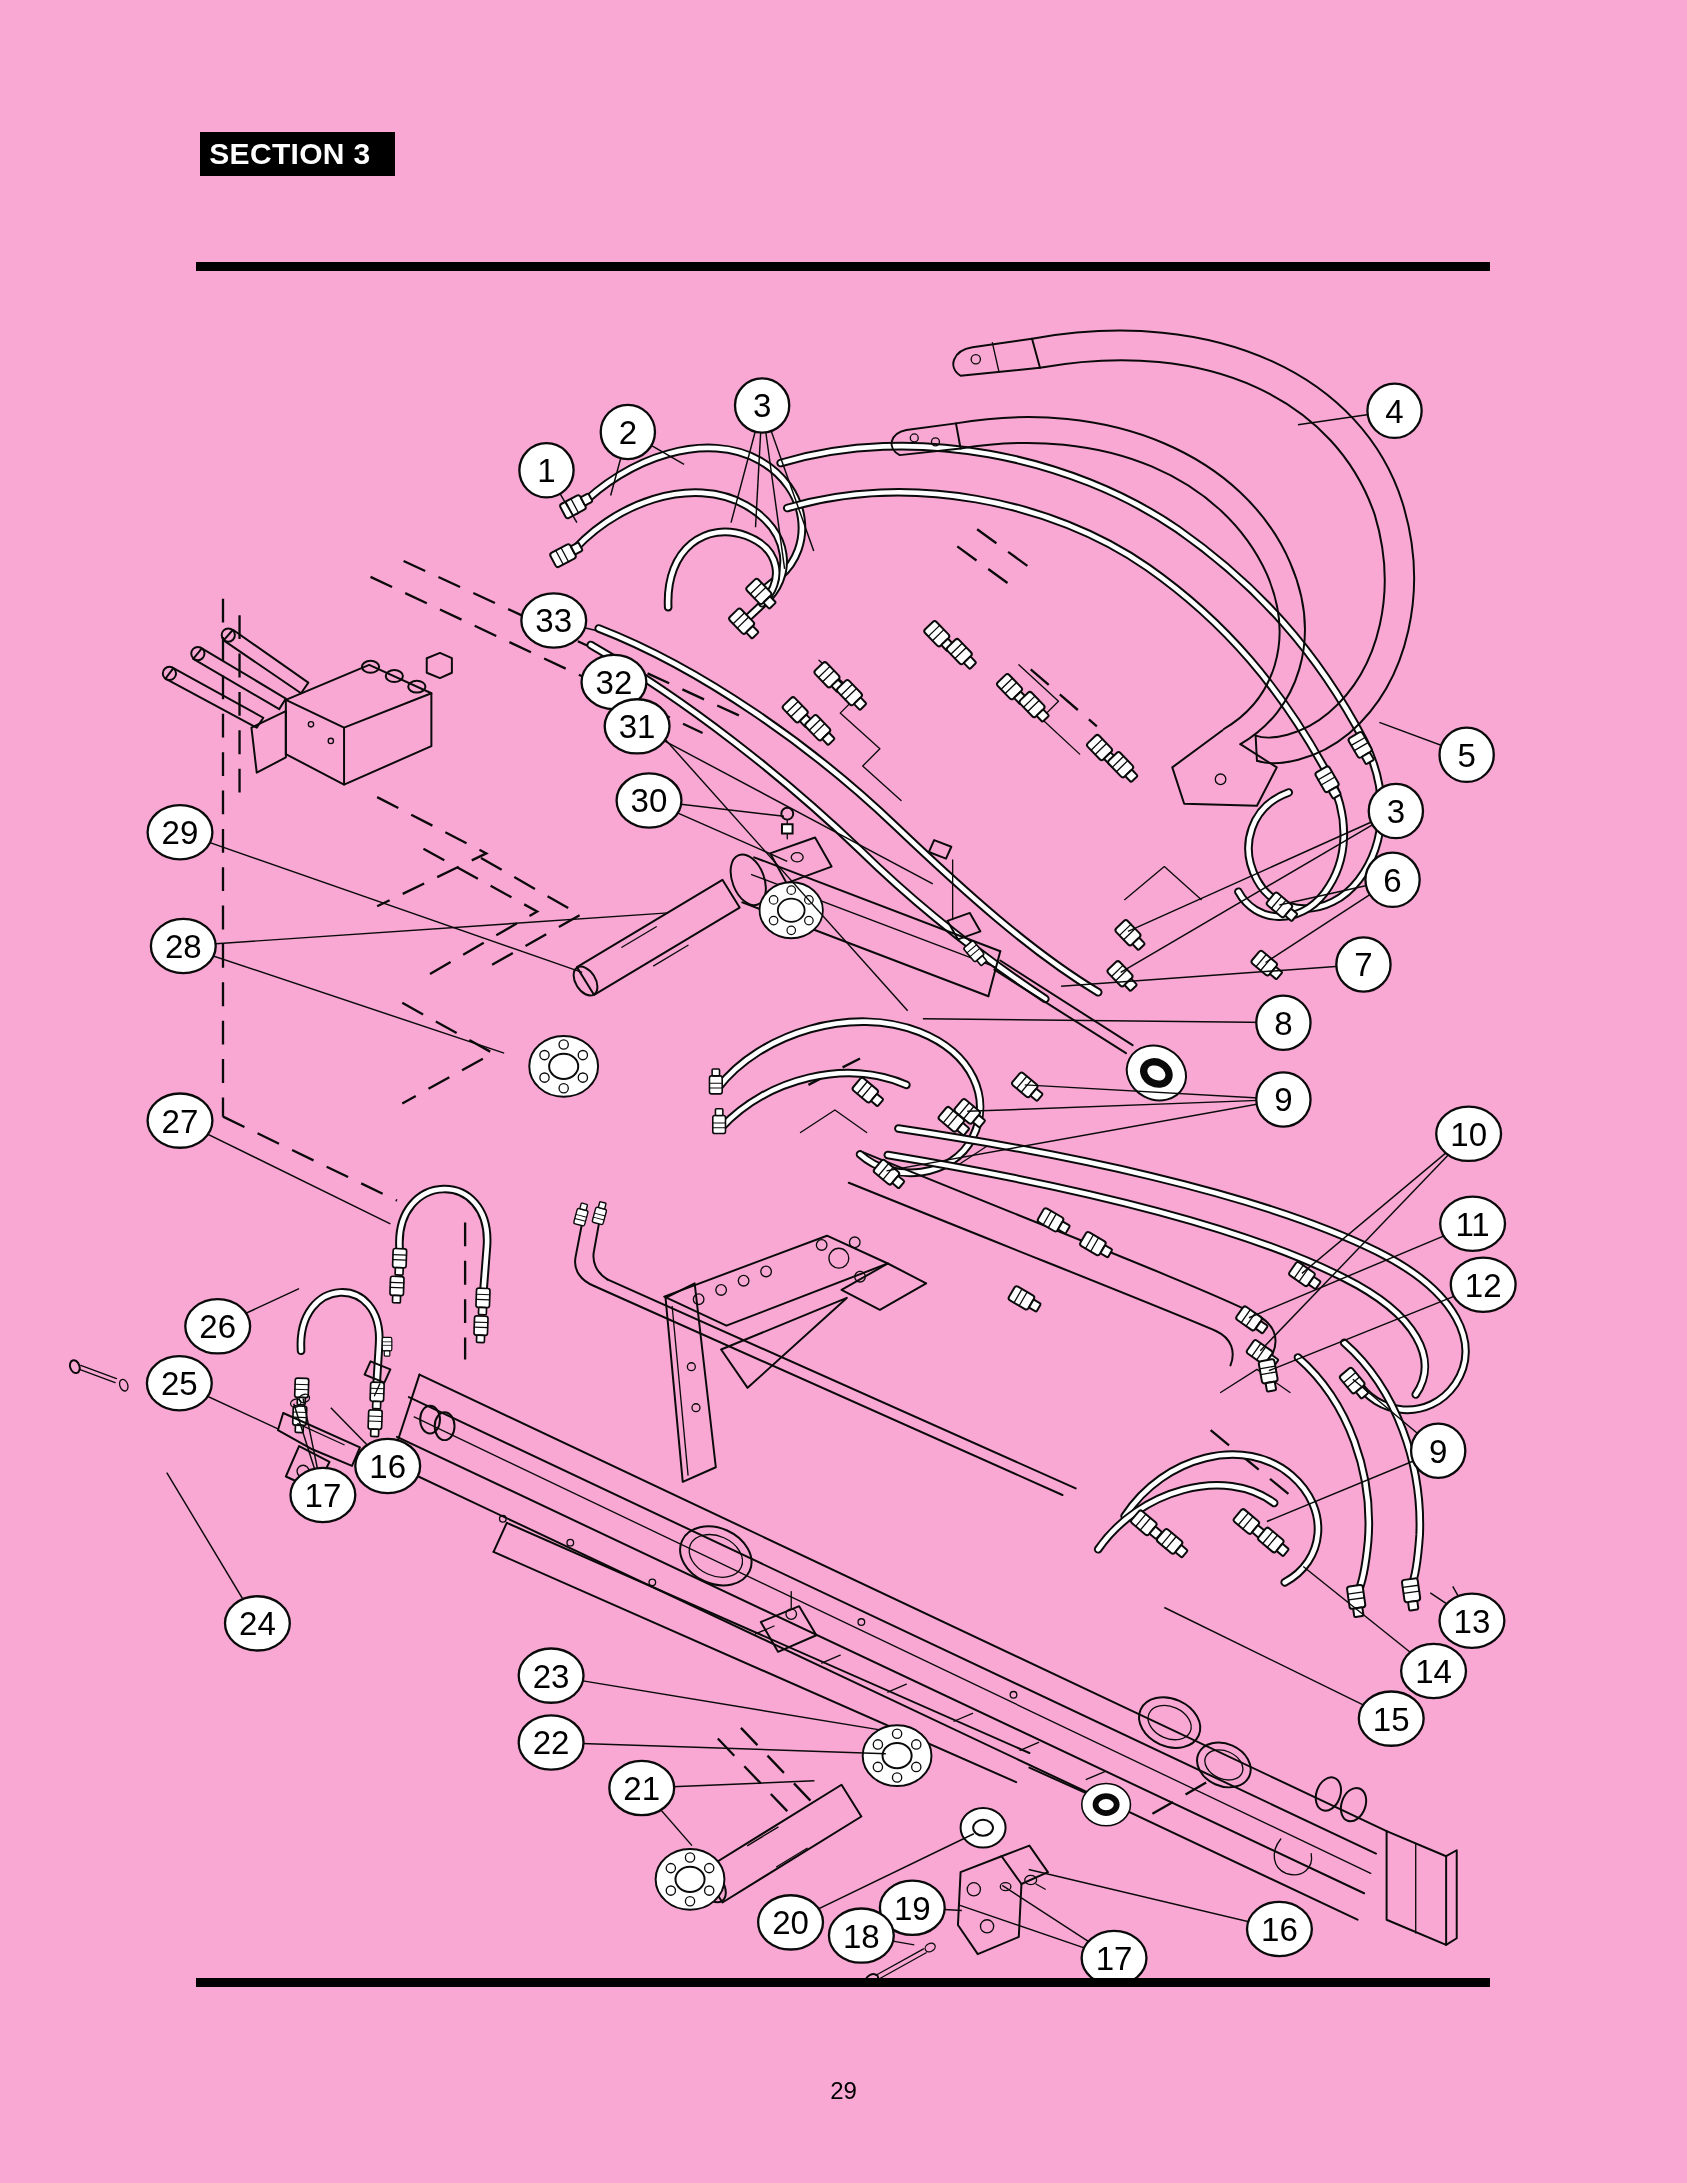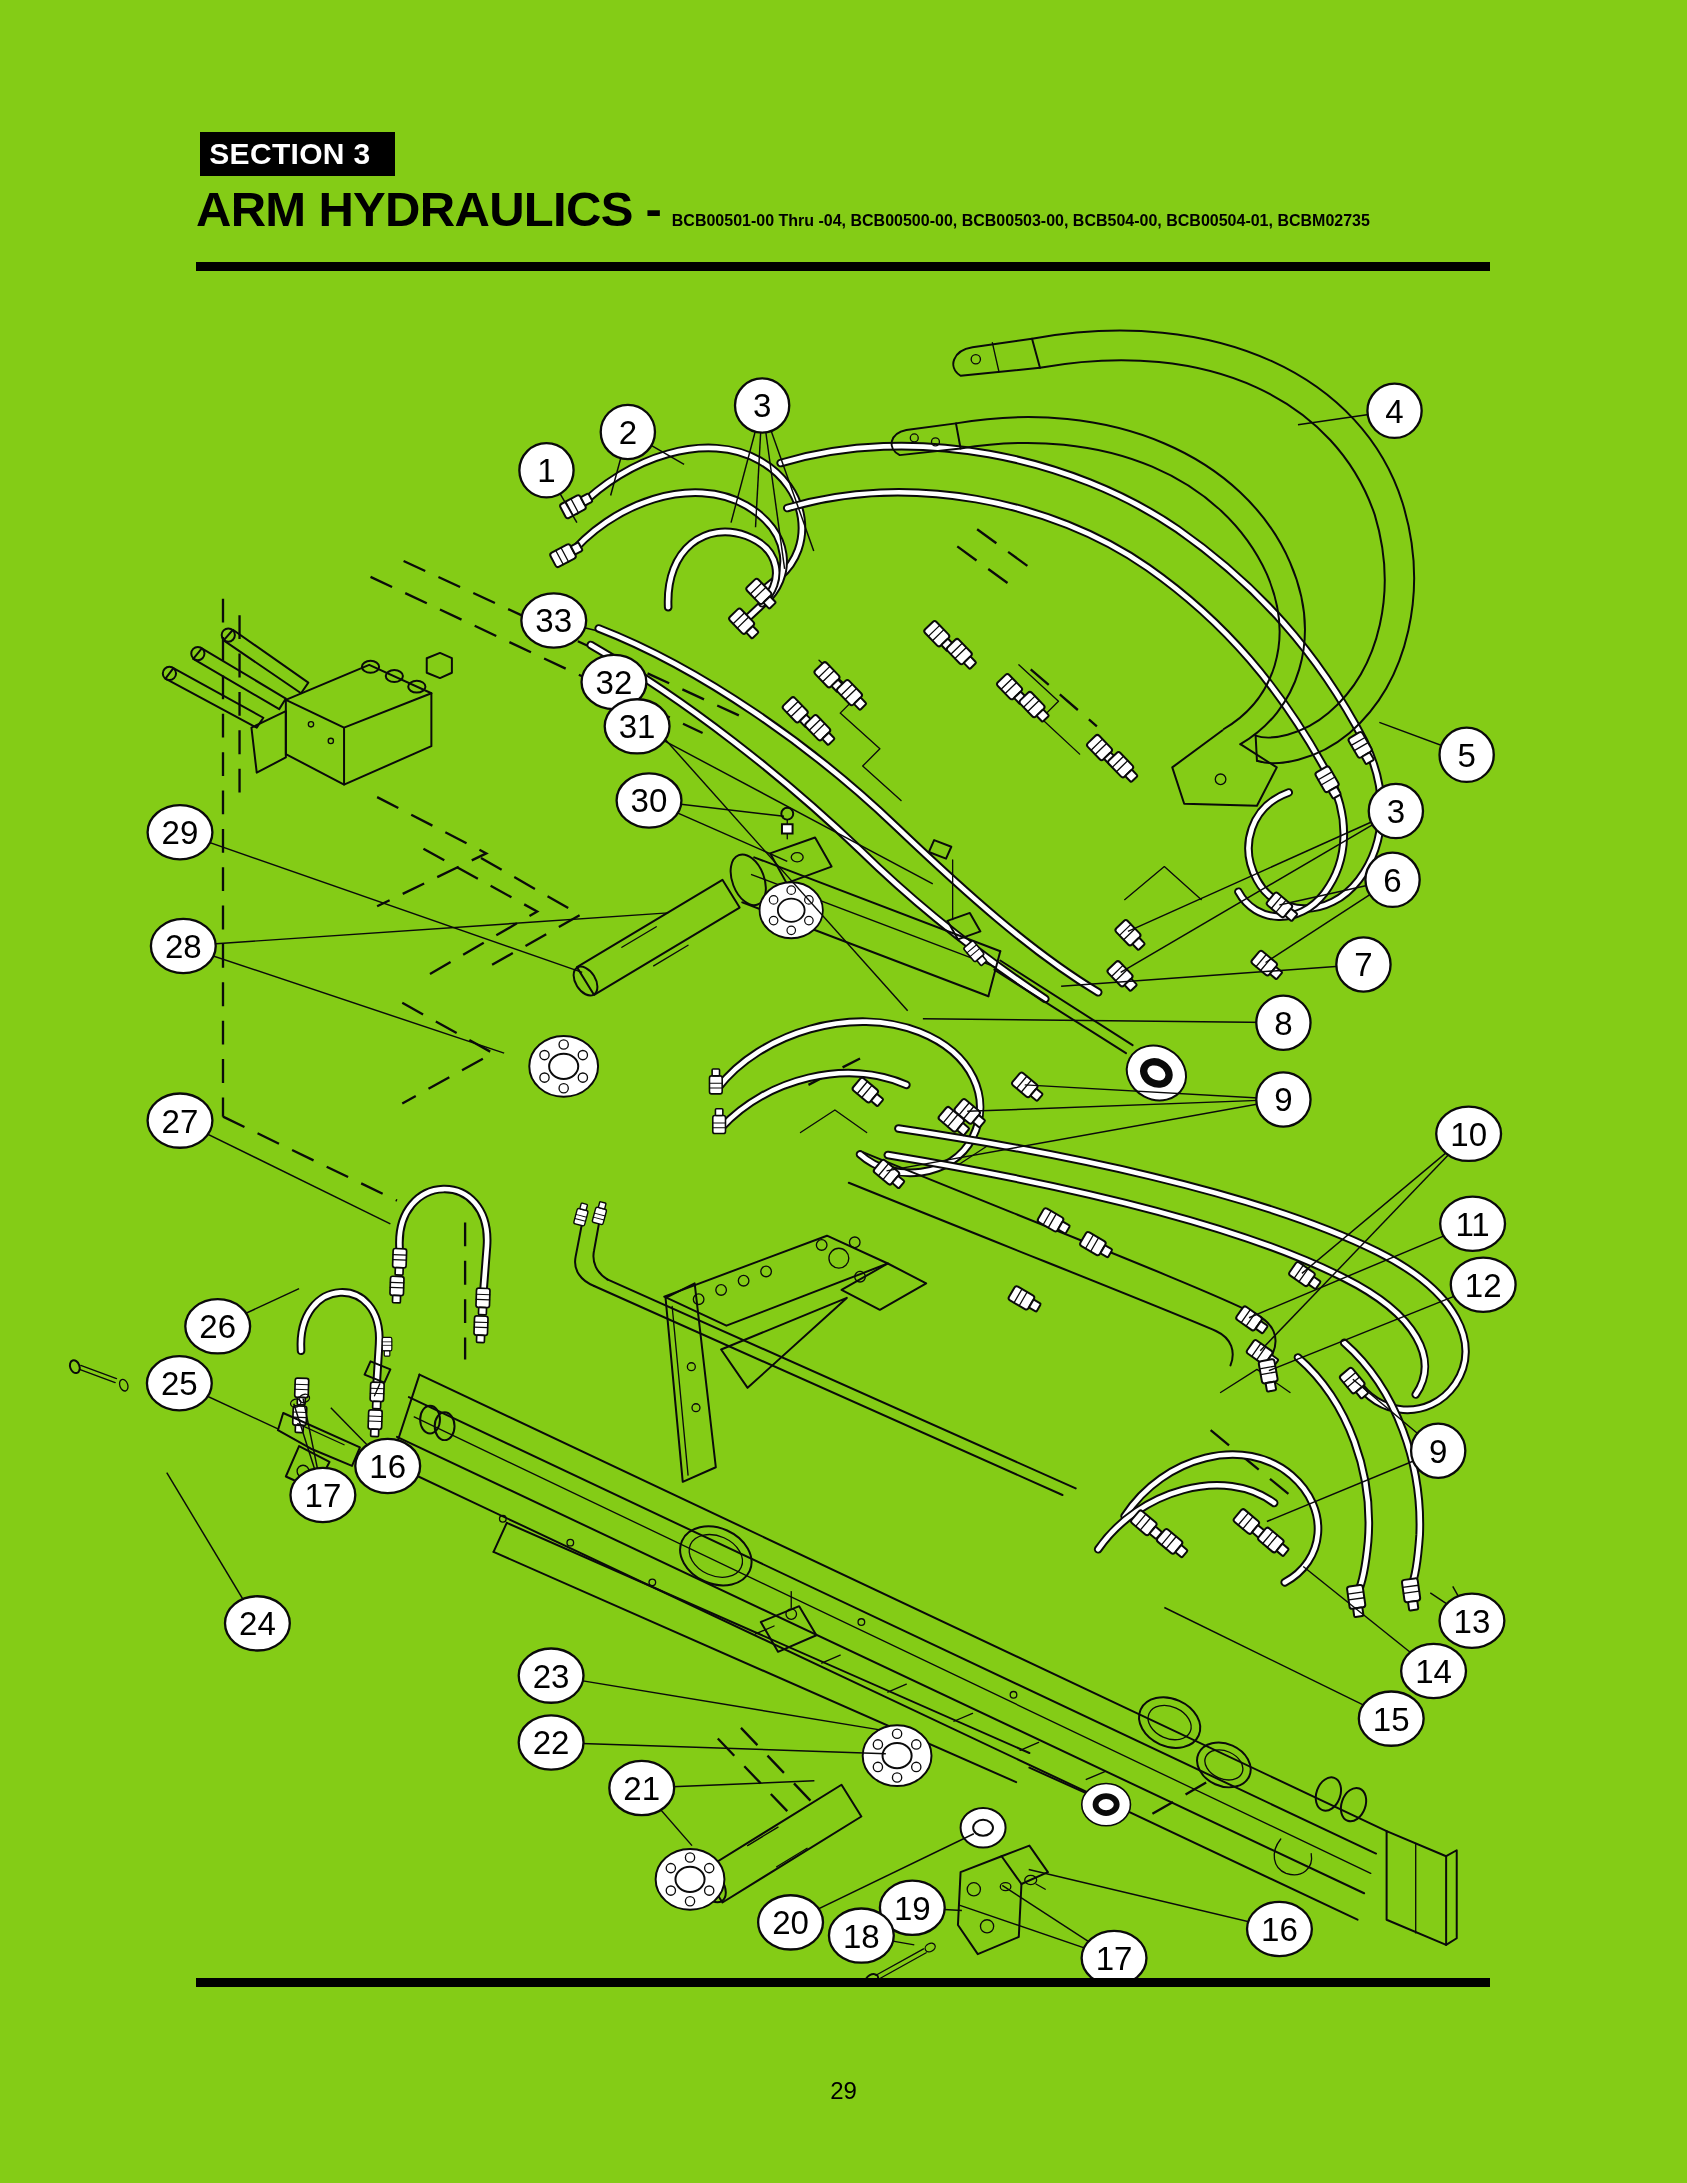--- a/index.html
+++ b/index.html
@@ -1,17 +1,17 @@
 <!DOCTYPE html>
 <html style="font-size:10.6px"><head>
 <meta charset="utf-8">
 <style>
   html,body{margin:0;padding:0;background:#ffffff;}
   body{width:1687px;height:2183px;position:relative;font-family:"Liberation Sans",sans-serif;color:#000;}
-  .page{position:absolute;inset:0;background:#84cc16;overflow:hidden;}
+  .page{position:absolute;inset:0;background:#f9a8d4;overflow:hidden;}
   .section-badge{position:absolute;left:200px;top:132px;height:44px;line-height:44px;
     background:#000;color:#fff;font-weight:bold;font-size:30px;padding:0 25px 0 9.3px;letter-spacing:0.3px;}
   .title-row{position:absolute;left:196px;top:181px;display:flex;align-items:baseline;white-space:nowrap;}
   .big-title{font-size:49px;font-weight:bold;letter-spacing:-0.7px;}
   .sub-title{font-size:16px;font-weight:bold;margin-left:10.6px;letter-spacing:0px;}
   .rule{position:absolute;left:196px;width:1294px;background:#000;}
   .rule-top{top:262px;height:8.6px;}
   .rule-bottom{top:1978px;height:9.3px;}
   .page-number{position:absolute;left:0;top:2077px;width:1687px;text-align:center;font-size:24px;}
   svg{position:absolute;left:0;top:0;}
@@ -27,24 +27,20 @@
 </style>
 </head>
 <body>
 
 <div class="page">
 
   <div class="section-badge">
     <span>SECTION 3</span>
   </div>
 
-  <div class="title-row">
-    <span class="big-title">ARM HYDRAULICS -</span>
-    <span class="sub-title">BCB00501-00 Thru -04, BCB00500-00, BCB00503-00, BCB504-00, BCB00504-01, BCBM02735</span>
-  </div>
 
   <div class="rule rule-top"></div>
 
   <svg id="diagram" width="1687" height="2183" viewBox="0 0 2550 3300">
     <defs>
       <g id="fit">
         <rect class="fitg" x="-17" y="-12" width="34" height="24" rx="4"></rect>
         <line class="ln2" x1="-6" y1="-12" x2="-6" y2="12"></line>
         <line class="ln2" x1="3" y1="-12" x2="3" y2="12"></line>
         <rect class="fitg" x="17" y="-7" width="13" height="14" rx="2"></rect>

